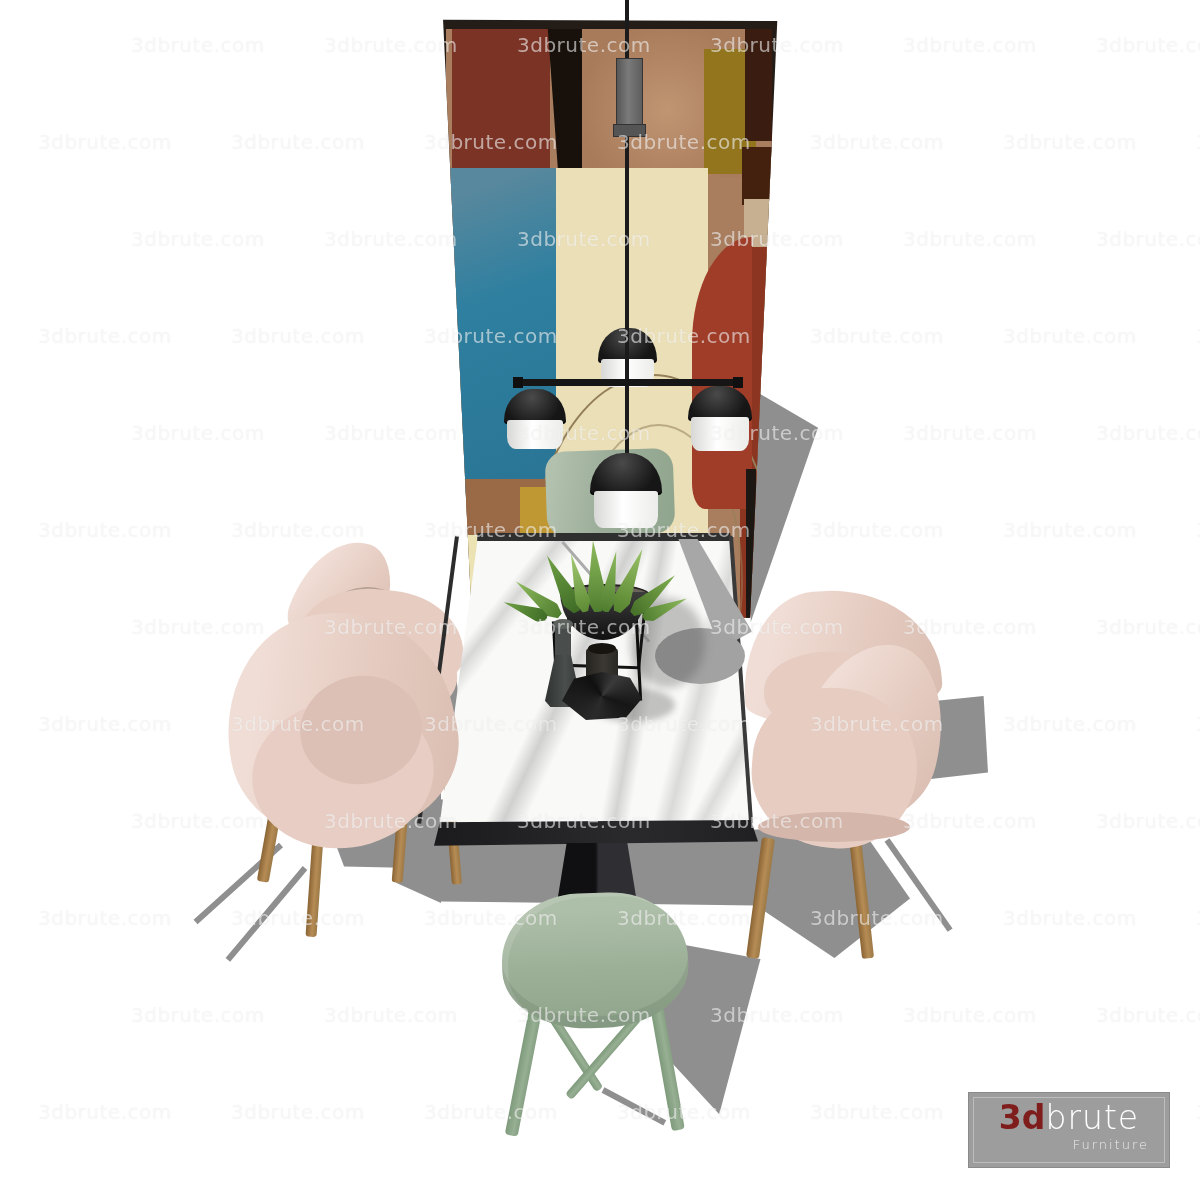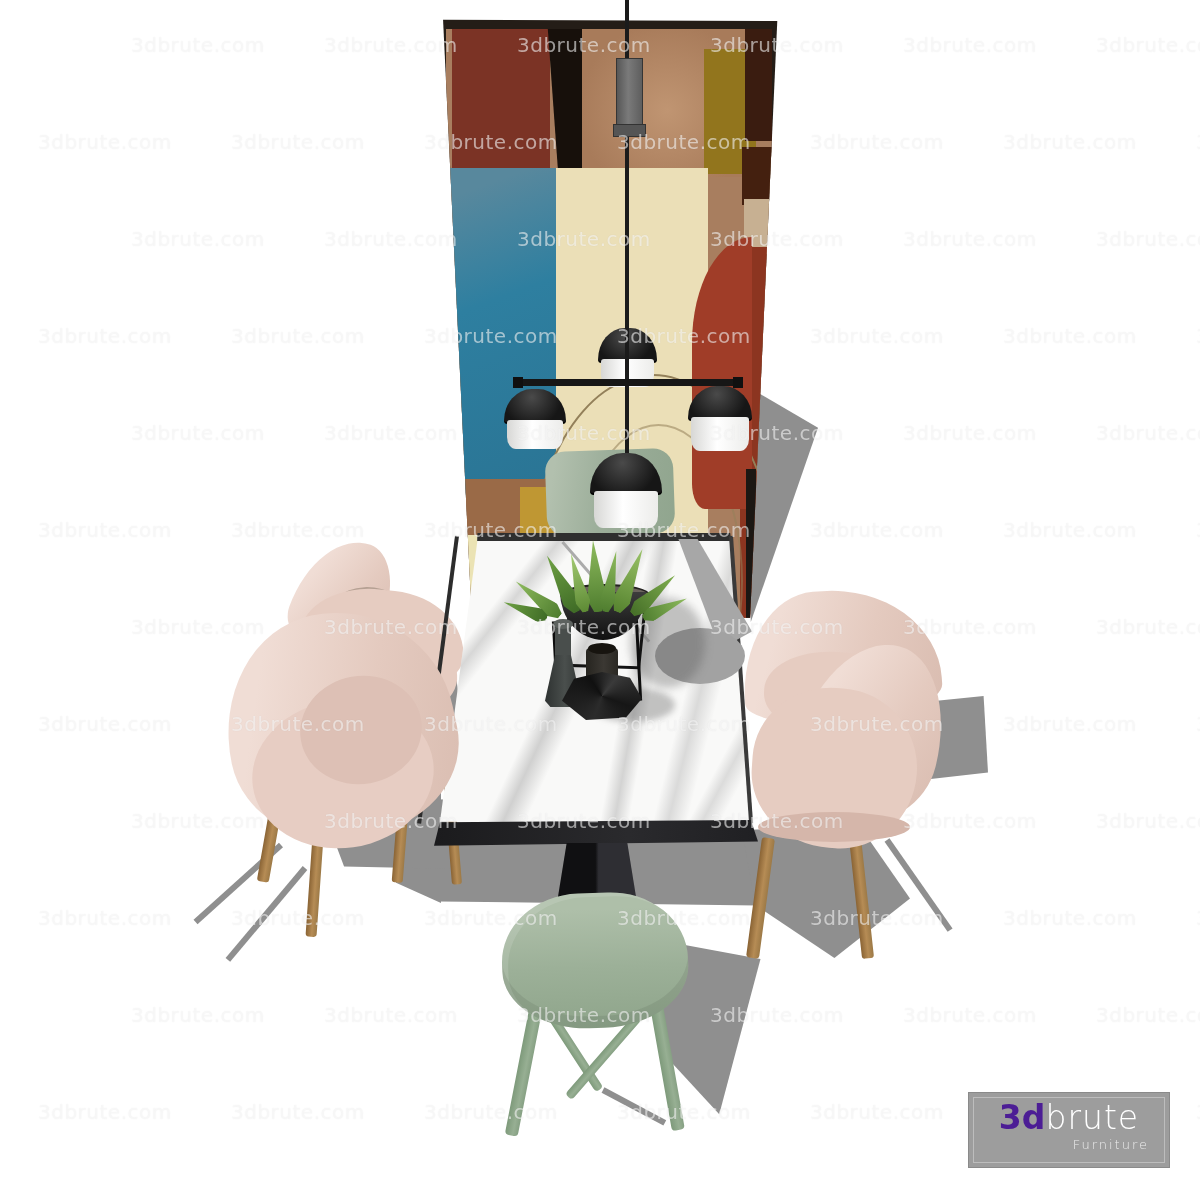--- a/index.html
+++ b/index.html
@@ -276,18 +276,18 @@
       <span class="wm" style="left: 424px; top: 1100px;">3dbrute.com</span>
       <span class="wm" style="left: 617px; top: 1100px;">3dbrute.com</span>
       <span class="wm" style="left: 810px; top: 1100px;">3dbrute.com</span>
       <span class="wm" style="left: 1003px; top: 1100px;">3dbrute.com</span>
       <span class="wm" style="left: 1196px; top: 1100px;">3dbrute.com</span>
     </div>
 
   <div class="abs" id="logo">
     <div class="inner"></div>
     <div class="row">
-      <span class="b3d" style="color: #4c1d95;">3d</span><span class="brute">brute</span>
+      <span class="b3d" style="color: #7f1d1d;">3d</span><span class="brute">brute</span>
     </div>
     <div class="furn">Furniture</div>
   </div>
 
 </div>
 
 </body></html>

